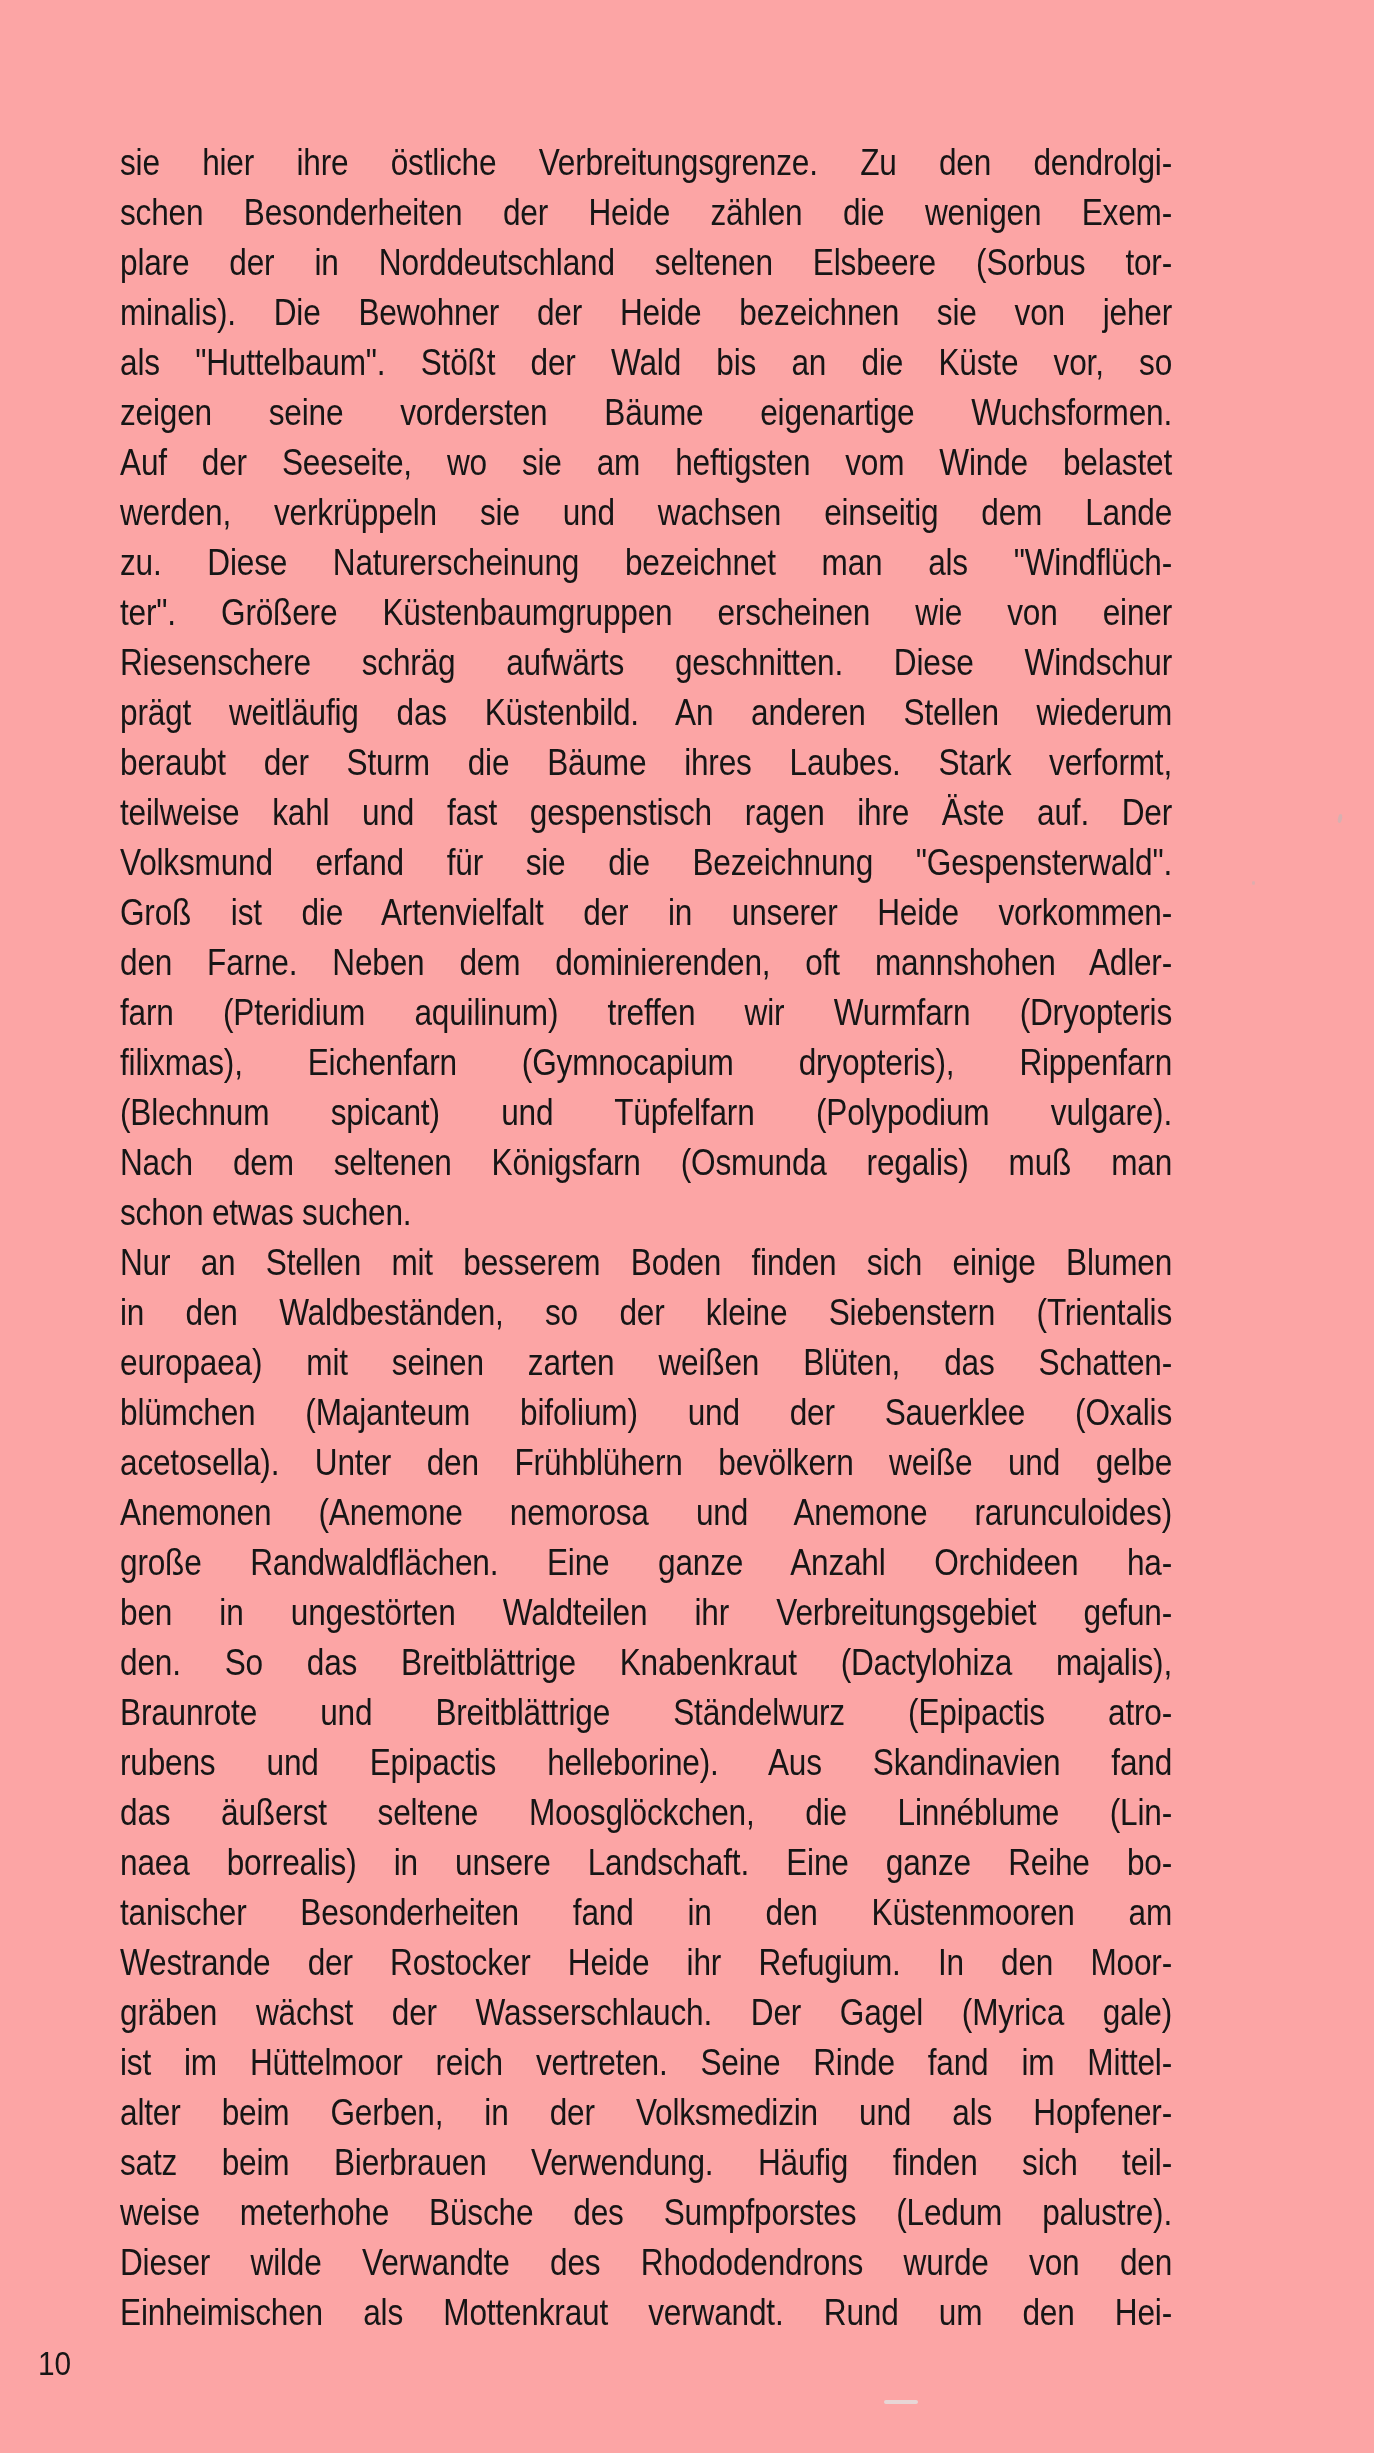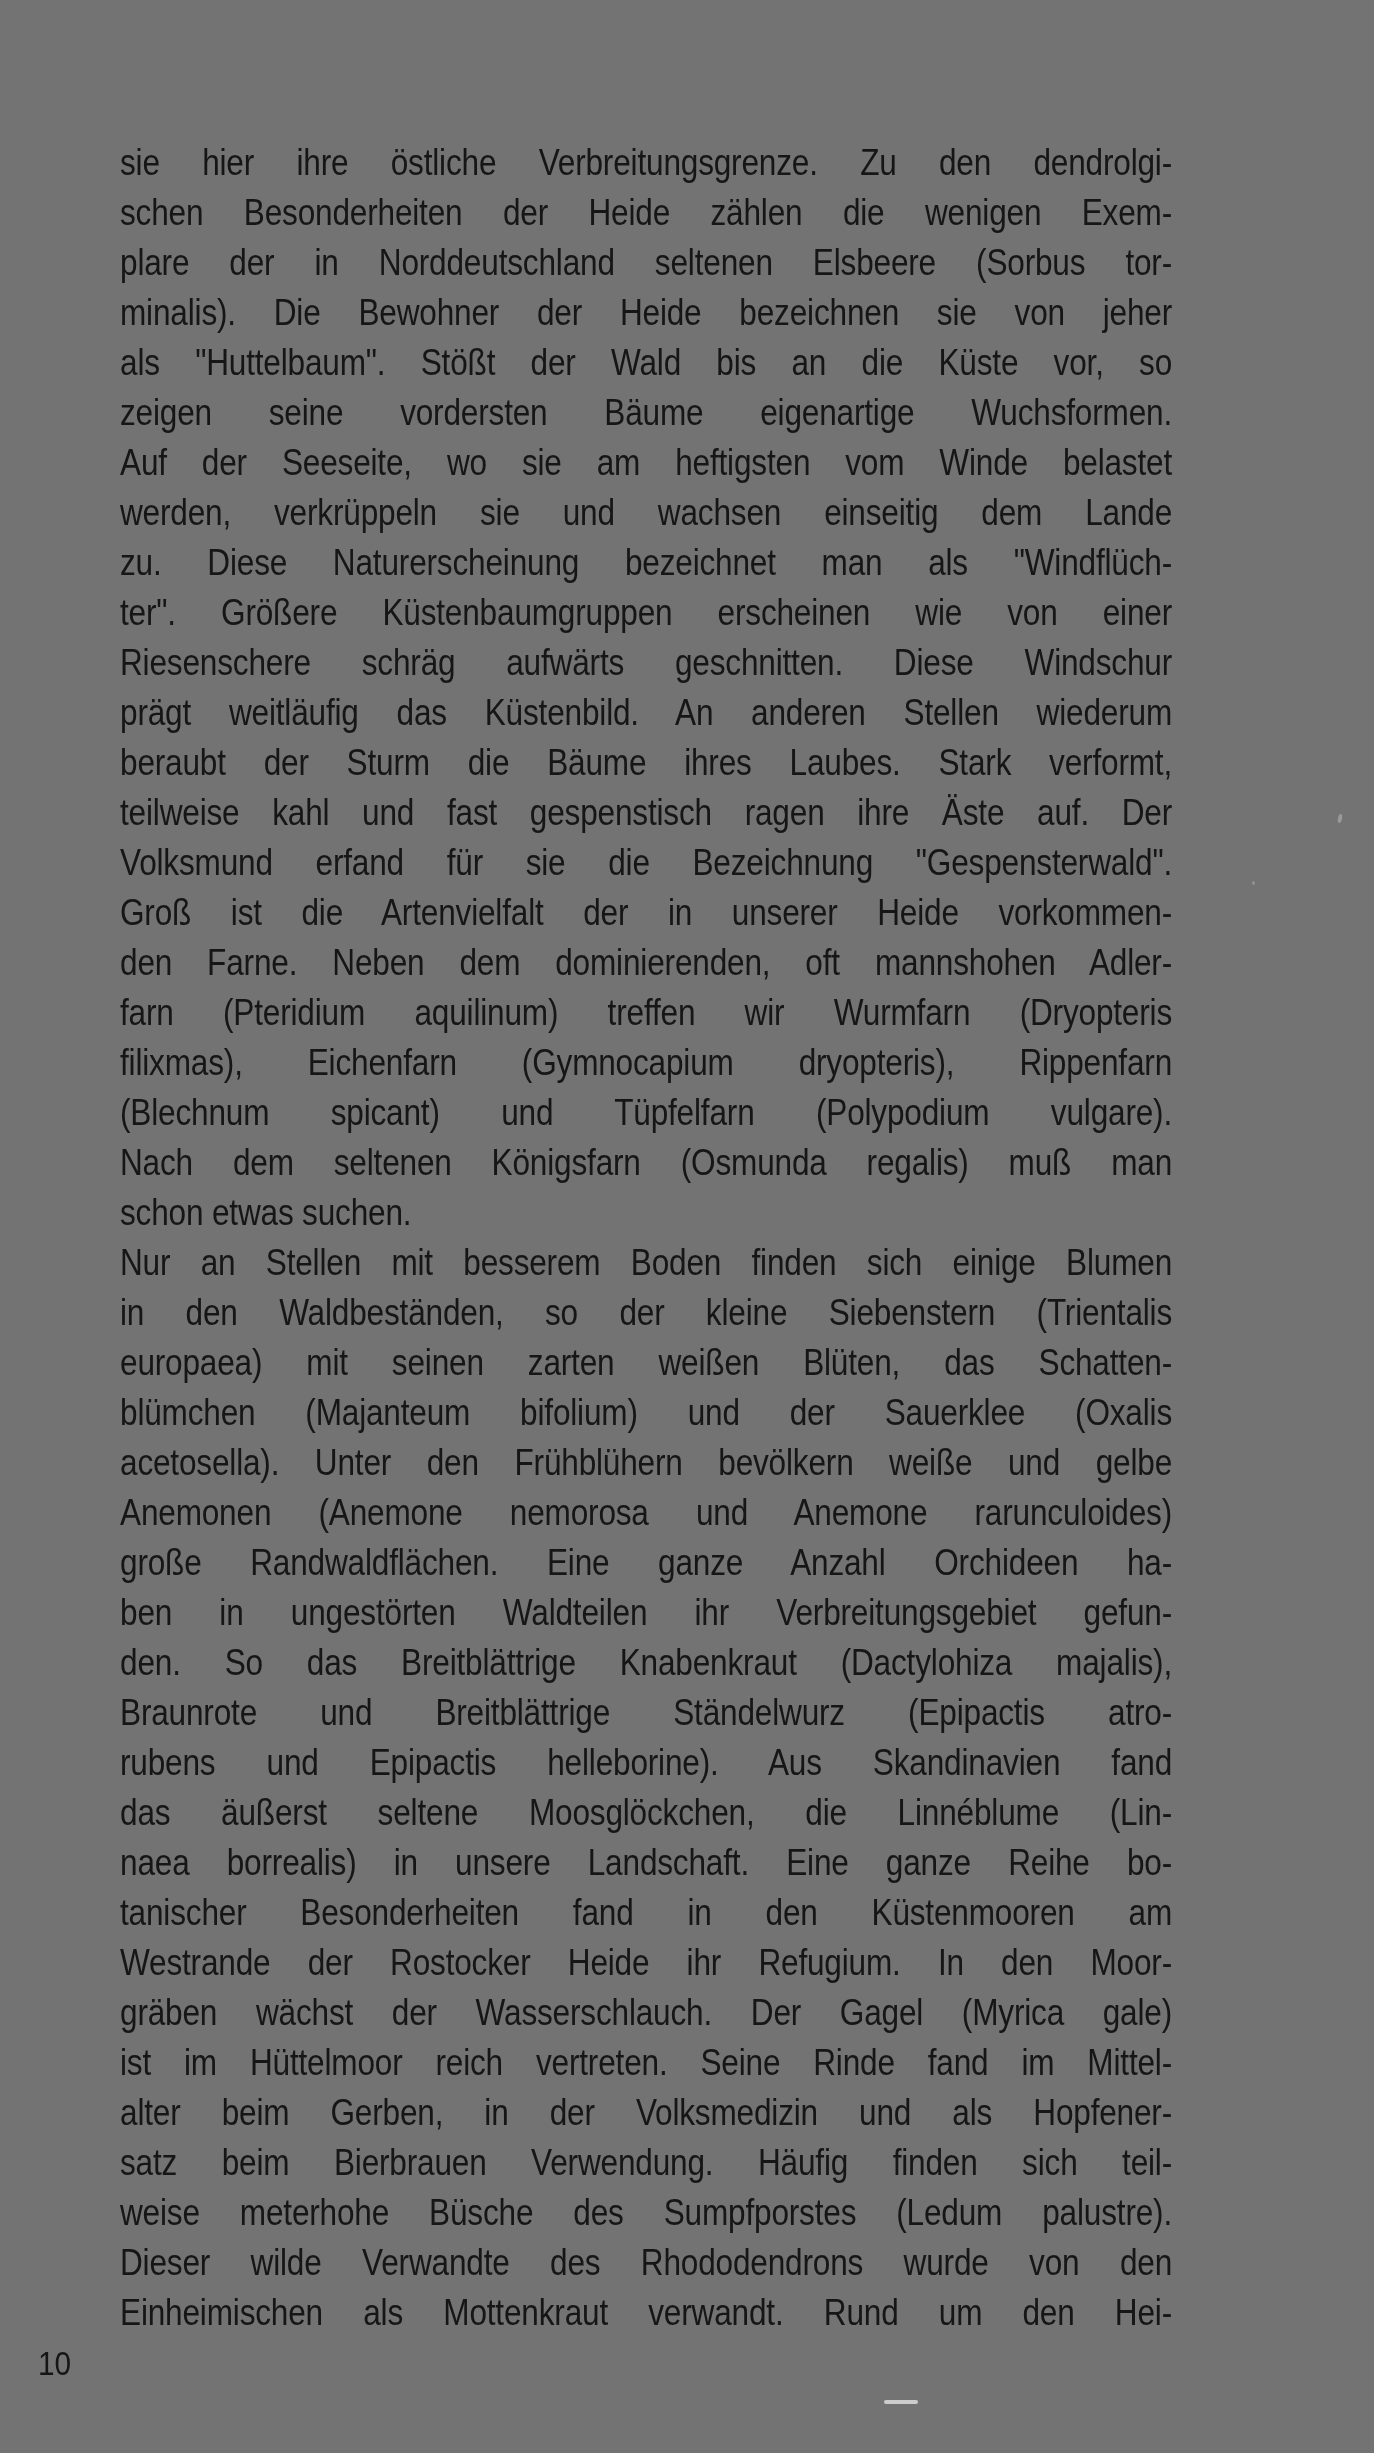--- a/index.html
+++ b/index.html
@@ -7,21 +7,21 @@
     width: 1374px;
     height: 2453px;
     background: #ffffff;
     position: relative;
     overflow: hidden;
     font-family: "Liberation Sans", sans-serif;
   }
   .page {
     position: absolute;
     inset: 0;
-    background: #737373;
+    background: #fca5a5;
   }
   .text-block {
     position: absolute;
     left: 120px;
     top: 138px;
     width: 1200px;               
     transform: scaleX(0.8767);   
     transform-origin: left top;
     color: #161616;
   }

